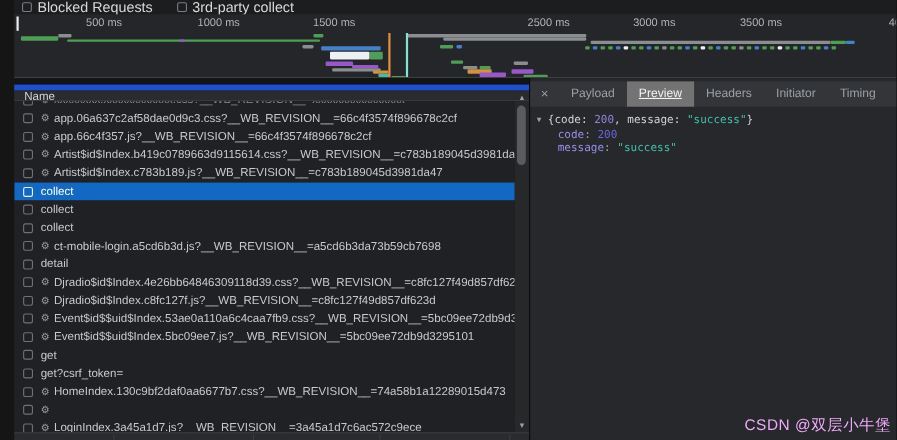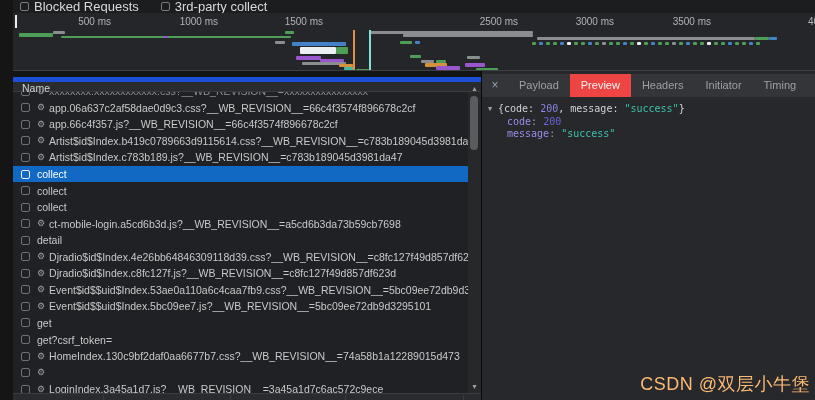--- a/index.html
+++ b/index.html
@@ -64,37 +64,37 @@
     border-top:1px solid #3b3c3e; }
   .footer-div { position:absolute; top:1px; bottom:0; width:1px; background:#3b3c3e; }
 
   
   #details { left:481px; top:71px; width:334px; height:329px; background:#26282b;
     border-left:1px solid #0a0a0a; }
   #tabbar { position:absolute; left:0; top:3px; width:334px; height:23px; background:#343538;
     display:flex; align-items:stretch; }
   #close-btn { width:26px; text-align:center; font-size:12px; color:#9aa0a6; line-height:23px; }
   .tab { font-size:11px; color:#9aa0a6; line-height:23px; padding:0 11px; white-space:nowrap; }
-  .tab.selected { background:#ef4444; color:#f1f3f4; }
+  .tab.selected { background:#737373; color:#f1f3f4;text-decoration:underline; }
   #pv { position:absolute; left:0; top:26px; width:334px; bottom:0;
     font-family:"DejaVu Sans Mono", monospace; font-size:10px; line-height:12.5px;
     padding:6px 0 0 6px; }
   .pv-line { white-space:nowrap; }
   .pv-child { padding-left:19px; }
   .pv-arrow { display:inline-block; font-size:7px; color:#9aa0a6; width:10px;
     vertical-align:1px; }
   .tk-plain  { color:#d0d2d5; }
   .tk-key    { color:#988deb; }
   .tk-number { color:#6c63d8; }
   .tk-numdim { color:#8c83e0; }
   .tk-string { color:#3fc0ac; }
   .tk-punct  { color:#9aa0a6; }
 
   
-  #watermark { right:5px; bottom:4px; font-size:18px; color:#fdba74; letter-spacing:.5px; }
+  #watermark { right:5px; bottom:4px; font-size:14px; color:#f0abfc; letter-spacing:.5px; }
 </style>
 </head>
 <body>
 
 <div id="app">
 
   <div id="left-strip" class="abs"></div>
 
   <div id="filter-bar" class="abs">
     <div class="chk-item" id="chk1">

